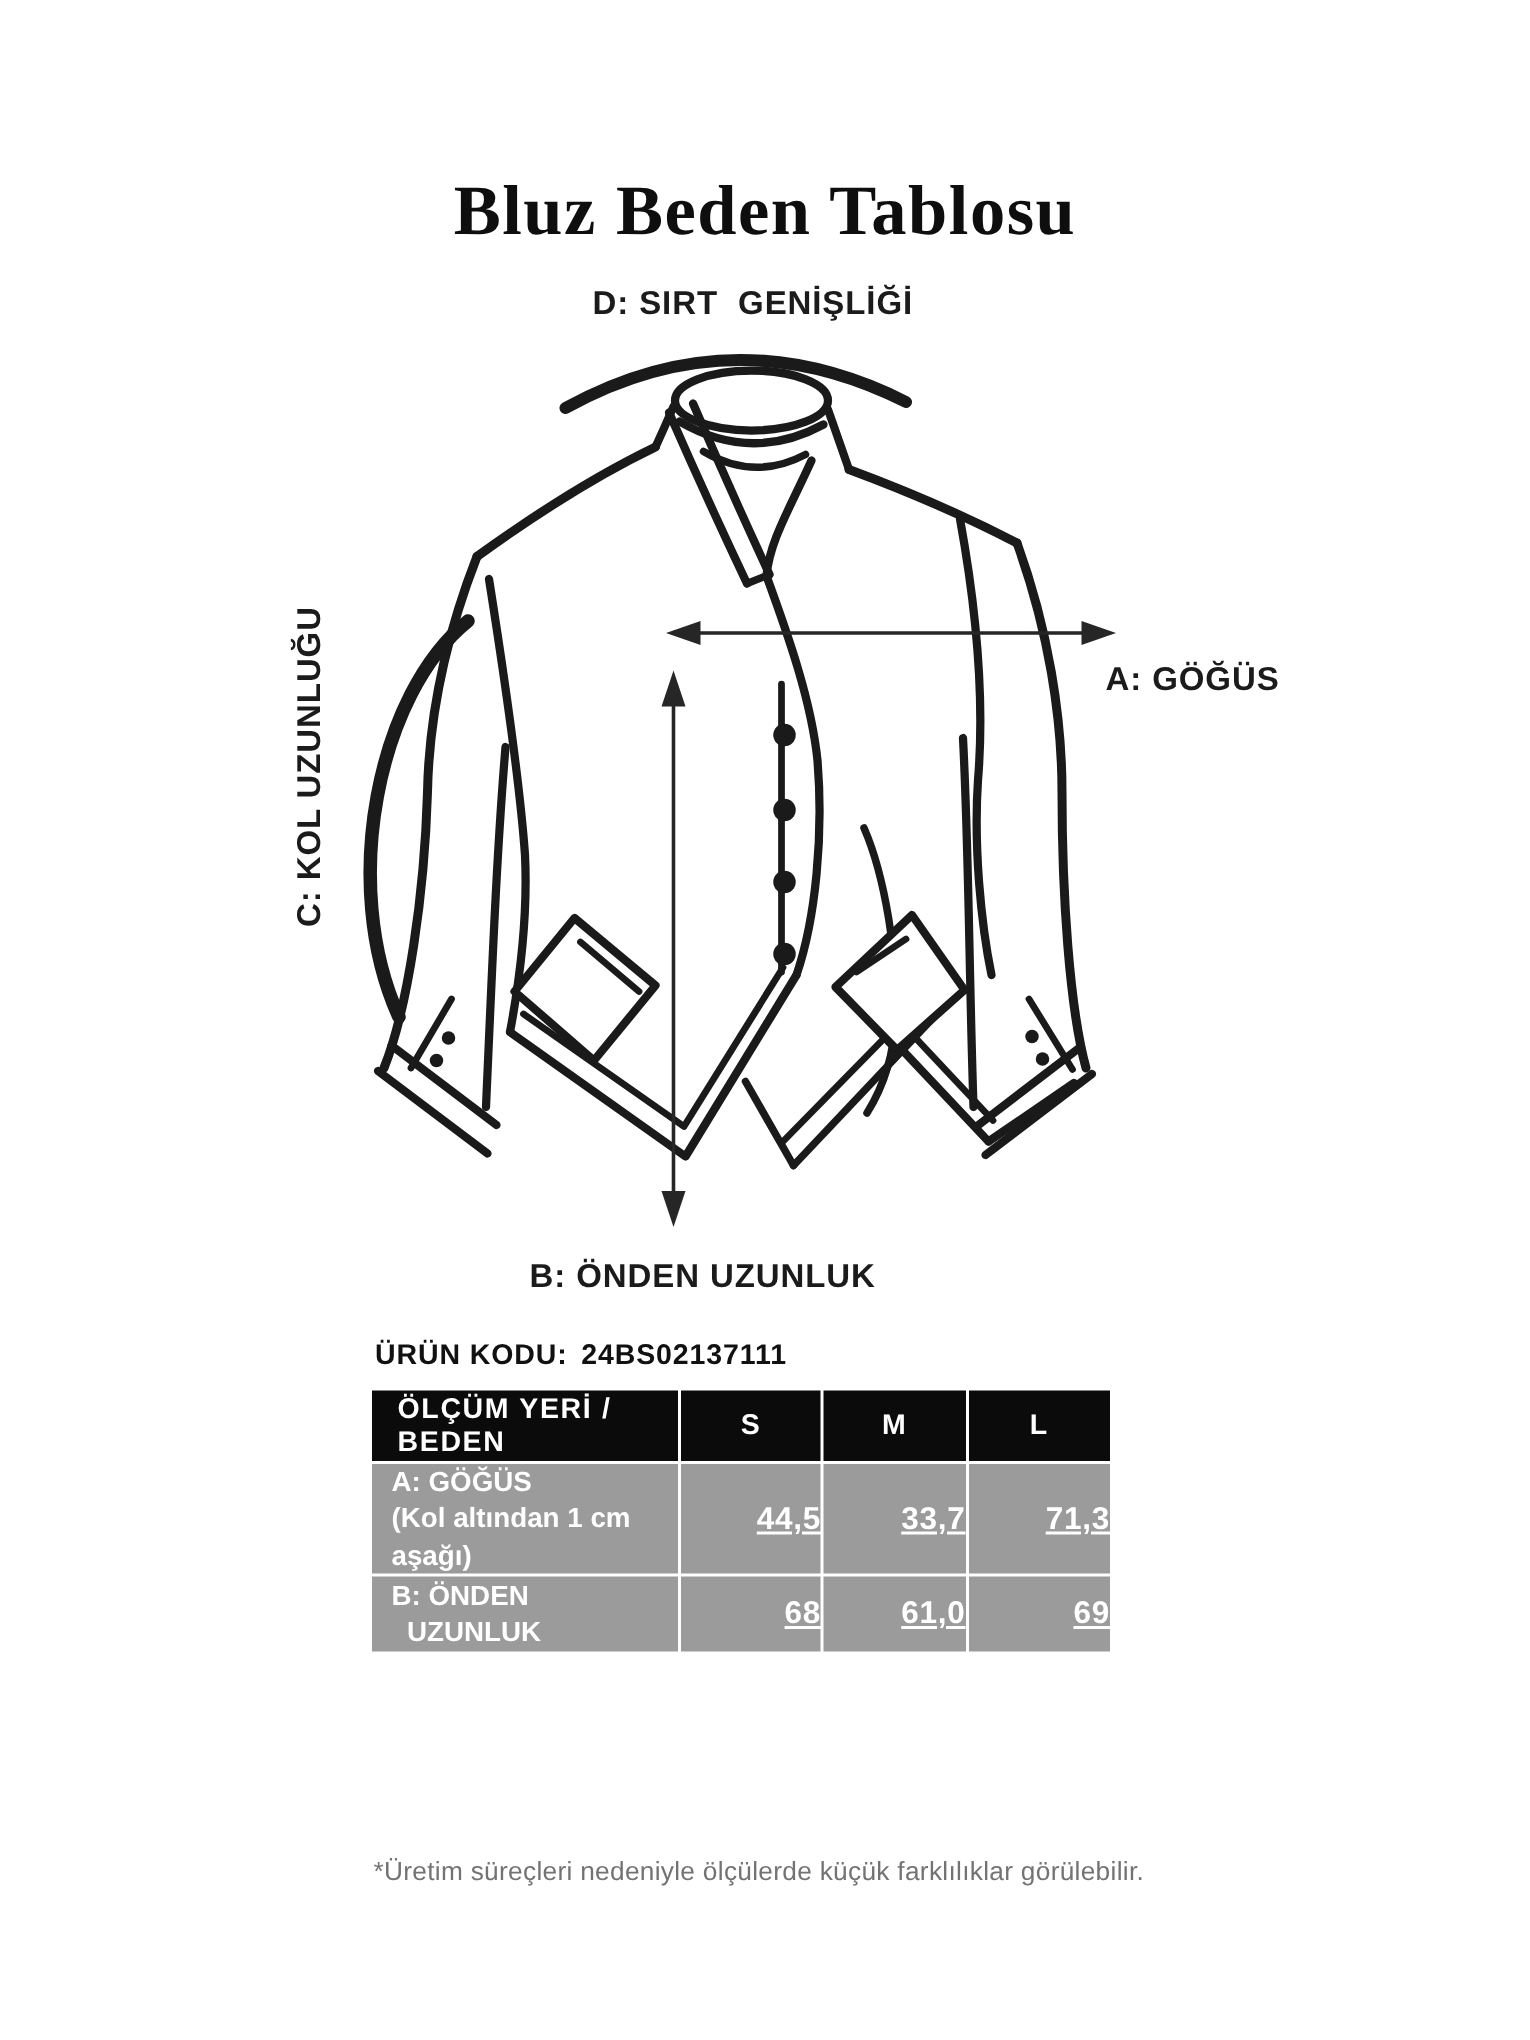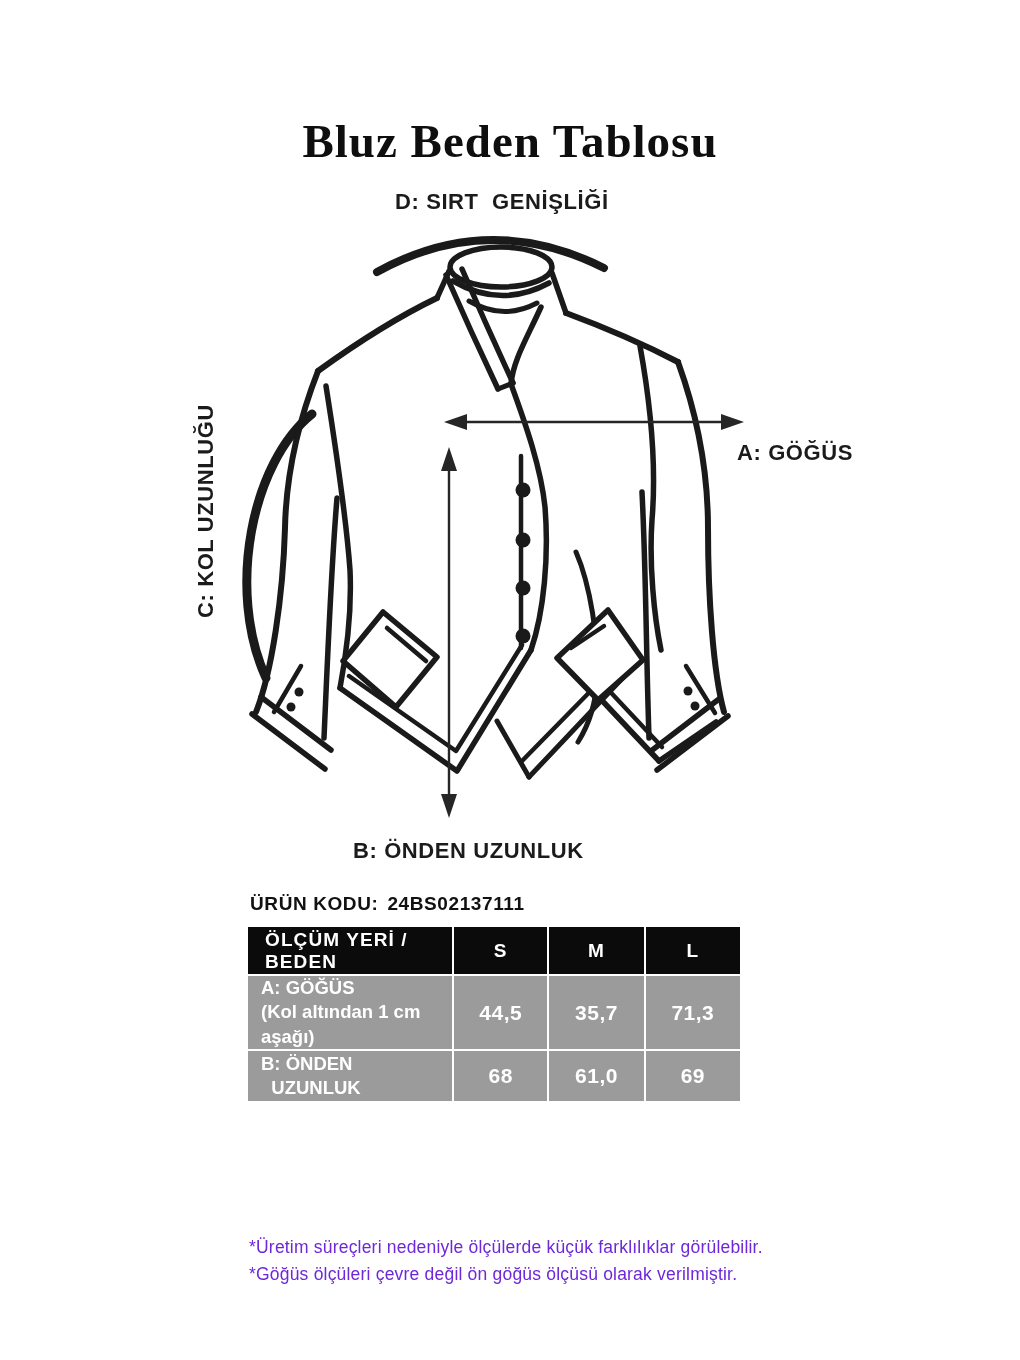--- a/index.html
+++ b/index.html
@@ -21,23 +21,23 @@
   table.size{position:absolute;left:246px;top:925px;width:496px;
              border-collapse:separate;border-spacing:2px;table-layout:fixed;}
   table.size th{background:#0b0b0b;color:#fff;font-size:19px;font-weight:700;
                 letter-spacing:1.1px;height:47px;text-align:center;padding:0;}
   table.size th.hlabel{text-align:left;padding-left:17px;}
   table.size col.c0{width:42%;} table.size col.c1{width:19.2%;}
   table.size col.c2{width:19.4%;} table.size col.c3{width:19.4%;}
   table.size td{background:#9b9b9b;color:#fff;font-weight:700;padding:0;}
   table.size td.rowlabel{text-align:left;padding-left:13px;font-size:18.5px;
                          line-height:1.32;white-space:pre-wrap;}
-  table.size td.val{text-align:center;font-size:21px;letter-spacing:.5px;}
+  table.size td.val{text-align:right;font-size:21px;letter-spacing:.5px;text-decoration:underline;}
   table.size tr.rA td{height:66px;} table.size tr.rN td{height:50px;}
-  .notes{position:absolute;left:249px;top:1234px;font-size:17.5px;color:#6d28d9;
+  .notes{position:absolute;left:249px;top:1234px;font-size:17.5px;color:#737373;
          line-height:27px;letter-spacing:.2px;}
 </style>
 </head>
 <body>
 
 <div class="page">
 
   <div class="title">Bluz Beden Tablosu</div>
 
   <div class="mlabel lbl-top">D: SIRT  GENİŞLİĞİ</div>
@@ -157,31 +157,30 @@
         <th>S</th>
         <th>M</th>
         <th>L</th>
       </tr>
     </thead>
     <tbody>
         <tr class="rA">
           <td class="rowlabel">A: GÖĞÜS
 (Kol altından 1 cm aşağı)</td>
           <td class="val">44,5</td>
-          <td class="val">35,7</td>
+          <td class="val">33,7</td>
           <td class="val">71,3</td>
         </tr>
         <tr class="rN">
           <td class="rowlabel">B: ÖNDEN
   UZUNLUK</td>
           <td class="val">68</td>
           <td class="val">61,0</td>
           <td class="val">69</td>
         </tr>
       </tbody>
   </table>
 
   <div class="notes">
     <div>*Üretim süreçleri nedeniyle ölçülerde küçük farklılıklar görülebilir.</div>
-    <div>*Göğüs ölçüleri çevre değil ön göğüs ölçüsü olarak verilmiştir.</div>
   </div>
 
 </div>
 
 </body></html>

